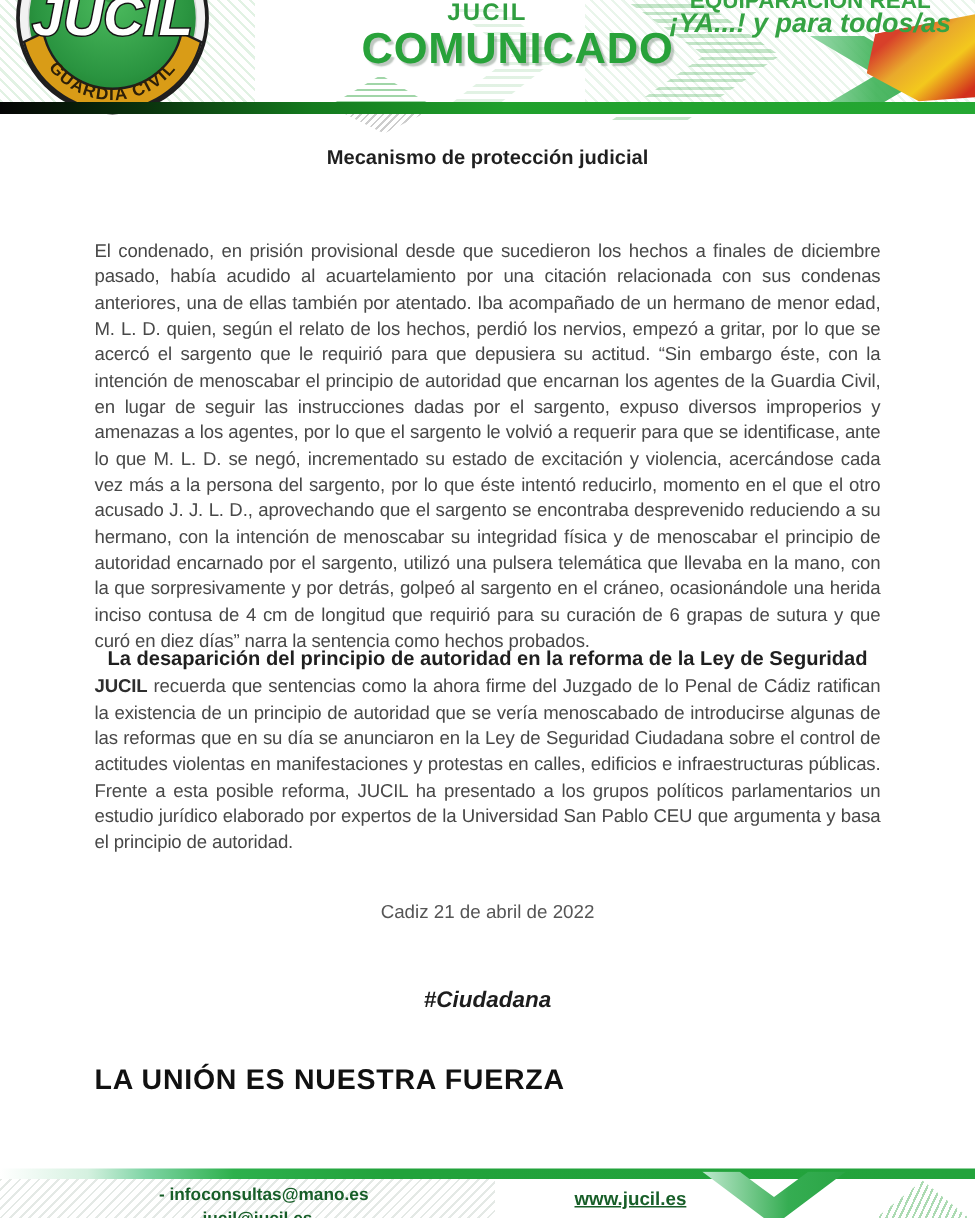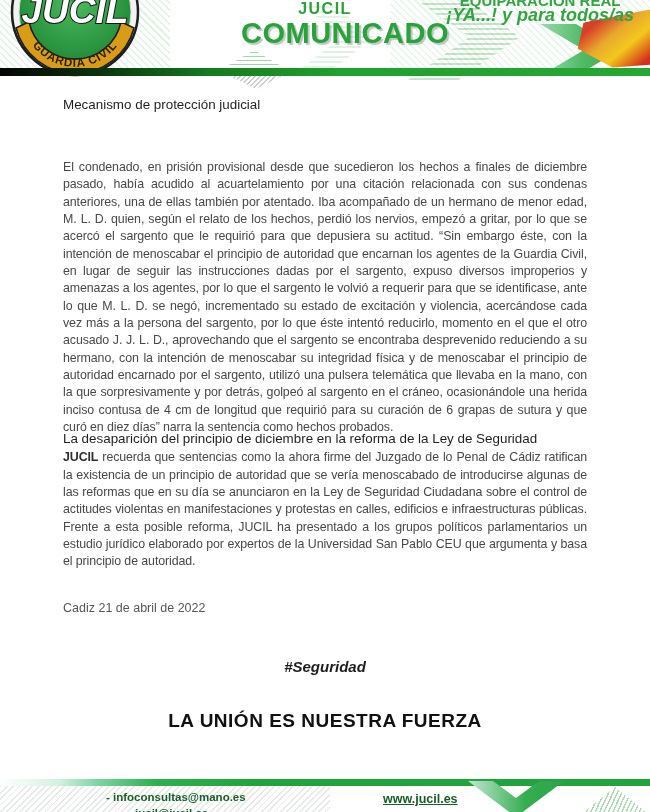--- a/index.html
+++ b/index.html
@@ -40,34 +40,34 @@
     background:linear-gradient(90deg,#040404 0%,#0a330d 15%,#147a1e 32%,#20a02c 52%,#25a833 100%); }
   .pyr-up { position:absolute; left:222px; top:50px; width:64px; height:19px;
     clip-path:polygon(50% 0,100% 100%,0 100%);
     background:repeating-linear-gradient(0deg, rgba(46,163,62,0.45) 0 1.5px, transparent 1.5px 4px); }
   .pyr-down { position:absolute; left:230px; top:76px; width:52px; height:13px;
     clip-path:polygon(0 0,100% 0,50% 100%);
     background:repeating-linear-gradient(135deg, rgba(110,110,110,0.35) 0 1.2px, transparent 1.2px 3.5px); }
   .logo { position:absolute; left:4px; top:-34px; width:142px; height:112px; }
 
   
-  .h { position:absolute; left:63px; right:63px; text-align:left;
-    font-weight:normal; color:#1f1f1f; font-size:13.4px; }
+  .h { position:absolute; left:63px; right:63px; text-align:center;
+    font-weight:bold; color:#1f1f1f; font-size:13.4px; }
   .h1 { top:97px; }
   .h2 { top:431px; }
   .para { position:absolute; left:63px; right:63px; text-align:justify;
     color:#484848; font-size:12.4px; line-height:17.35px; letter-spacing:-0.1px; }
   .p1 { top:120px;margin-top:39px; }
   .p2 { top:437px; }
   .p2 b { color:#2e2e2e; }
-  .dateline { position:absolute; left:63px; right:63px; top:601px; 
+  .dateline { position:absolute; left:63px; right:63px; top:601px; text-align:center;
     color:#565656; font-size:12.5px; }
   .hashtag { position:absolute; left:63px; right:63px; top:658px; text-align:center;
     color:#1d1d1d; font-size:15px; font-weight:bold; font-style:italic; }
-  .big-slogan { position:absolute; left:63px; right:63px; top:710px; text-align:center;
+  .big-slogan { position:absolute; left:63px; right:63px; top:710px; text-align:left;
     color:#111111; font-size:19px; font-weight:bold; letter-spacing:0.5px; }
 
   
   .fhatch { position:absolute; left:0; top:786px; width:330px; height:26px;
     background:repeating-linear-gradient(135deg, rgba(120,145,128,0.20) 0 1.3px, transparent 1.3px 4.5px); }
   .fbar { position:absolute; left:0; top:779px; width:650px; height:7px;
     background:linear-gradient(90deg, rgba(255,255,255,0) 0%, rgba(178,229,198,0.55) 9%,
       #7ed4a4 15%, #2db04c 24%, #22a23b 40%, #23a33c 100%); }
   .fchev { position:absolute; left:468px; top:781px; width:96px; height:31px;
     background:linear-gradient(90deg,#bfe9cf,#35ad52 60%,#2aa545);
@@ -123,25 +123,25 @@
       <text x="71" y="57" text-anchor="middle" font-size="37" font-weight="bold" font-style="italic" fill="#ffffff" stroke="#151515" stroke-width="2" paint-order="stroke" font-family="Liberation Sans, sans-serif">JUCIL</text>
     </svg>
     <div class="hbar"></div>
     <div class="pyr-down"></div>
   </div>
 
   <div>
     <div class="h h1">Mecanismo de protección judicial</div>
     <p class="para p1">El condenado, en prisión provisional desde que sucedieron los hechos a finales de diciembre pasado, había acudido al acuartelamiento por una citación relacionada con sus condenas anteriores, una de ellas también por atentado. Iba acompañado de un hermano de menor edad, M. L. D. quien, según el relato de los hechos, perdió los nervios, empezó a gritar, por lo que se acercó el sargento que le requirió para que depusiera su actitud. “Sin embargo éste, con la intención de menoscabar el principio de autoridad que encarnan los agentes de la Guardia Civil, en lugar de seguir las instrucciones dadas por el sargento, expuso diversos improperios y amenazas a los agentes, por lo que el sargento le volvió a requerir para que se identificase, ante lo que M. L. D. se negó, incrementado su estado de excitación y violencia, acercándose cada vez más a la persona del sargento, por lo que éste intentó reducirlo, momento en el que el otro acusado J. J. L. D., aprovechando que el sargento se encontraba desprevenido reduciendo a su hermano, con la intención de menoscabar su integridad física y de menoscabar el principio de autoridad encarnado por el sargento, utilizó una pulsera telemática que llevaba en la mano, con la que sorpresivamente y por detrás, golpeó al sargento en el cráneo, ocasionándole una herida inciso contusa de 4 cm de longitud que requirió para su curación de 6 grapas de sutura y que curó en diez días” narra la sentencia como hechos probados.</p>
 
-    <div class="h h2">La desaparición del principio de diciembre en la reforma de la Ley de Seguridad</div>
+    <div class="h h2">La desaparición del principio de autoridad en la reforma de la Ley de Seguridad</div>
     <p class="para p2"><b>JUCIL</b><span> recuerda que sentencias como la ahora firme del Juzgado de lo Penal de Cádiz ratifican la existencia de un principio de autoridad que se vería menoscabado de introducirse algunas de las reformas que en su día se anunciaron en la Ley de Seguridad Ciudadana sobre el control de actitudes violentas en manifestaciones y protestas en calles, edificios e infraestructuras públicas. Frente a esta posible reforma, JUCIL ha presentado a los grupos políticos parlamentarios un estudio jurídico elaborado por expertos de la Universidad San Pablo CEU que argumenta y basa el principio de autoridad.</span></p>
 
     <div class="dateline">Cadiz 21 de abril de 2022</div>
-    <div class="hashtag">#Seguridad</div>
+    <div class="hashtag">#Ciudadana</div>
     <div class="big-slogan">LA UNIÓN ES NUESTRA FUERZA</div>
   </div>
 
   <div>
     <div class="fhatch"></div>
     <div class="fbar"></div>
     <div class="fchev"></div>
     <div class="ftri"></div>
     <div class="femail">- infoconsultas@mano.es</div>
     <div class="femail2">- jucil@jucil.es</div>

